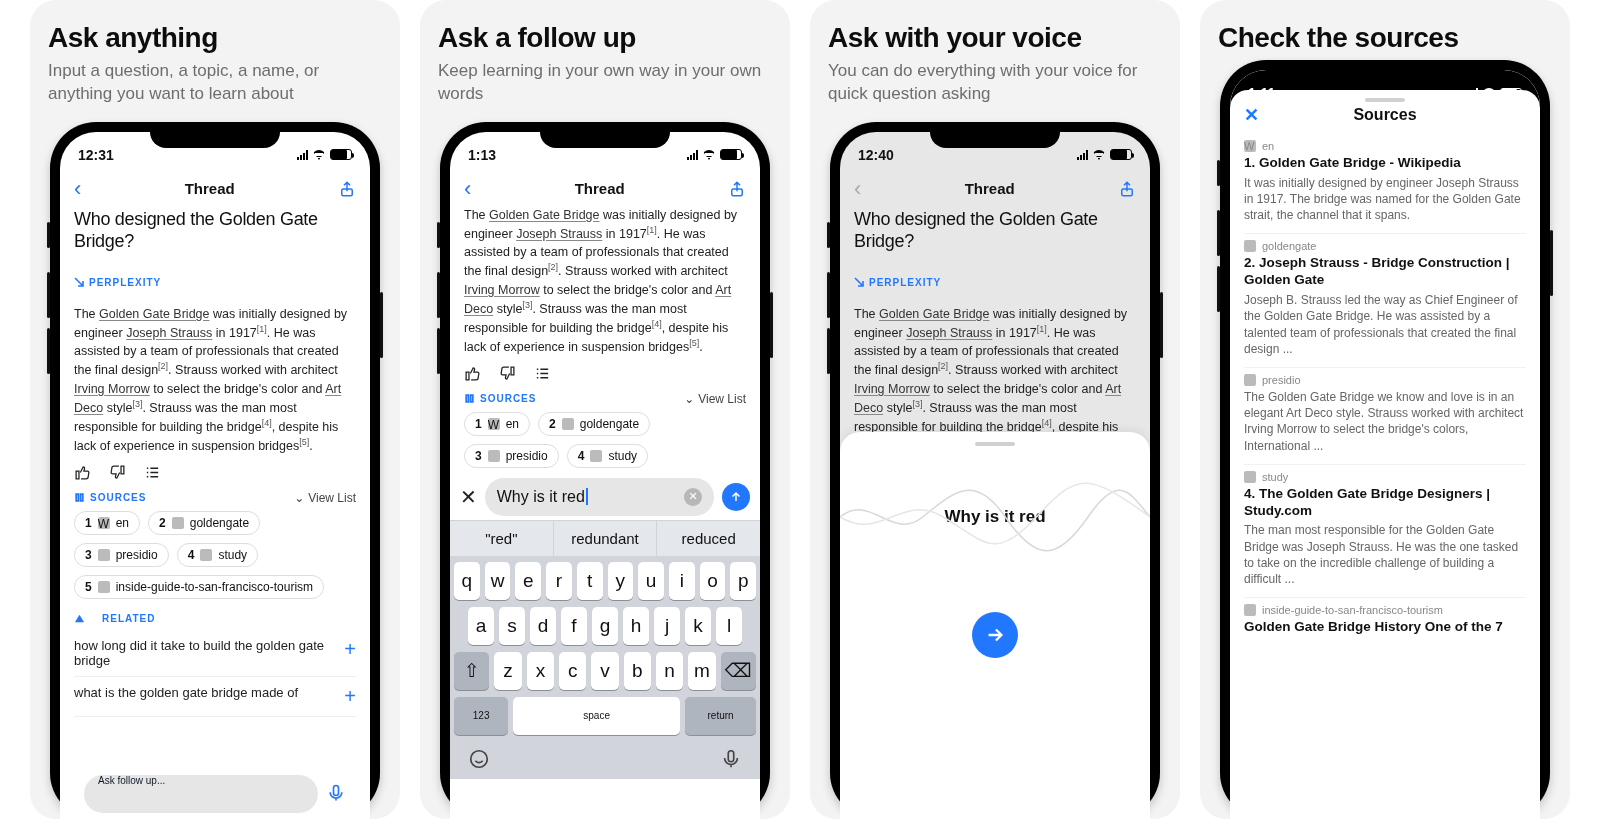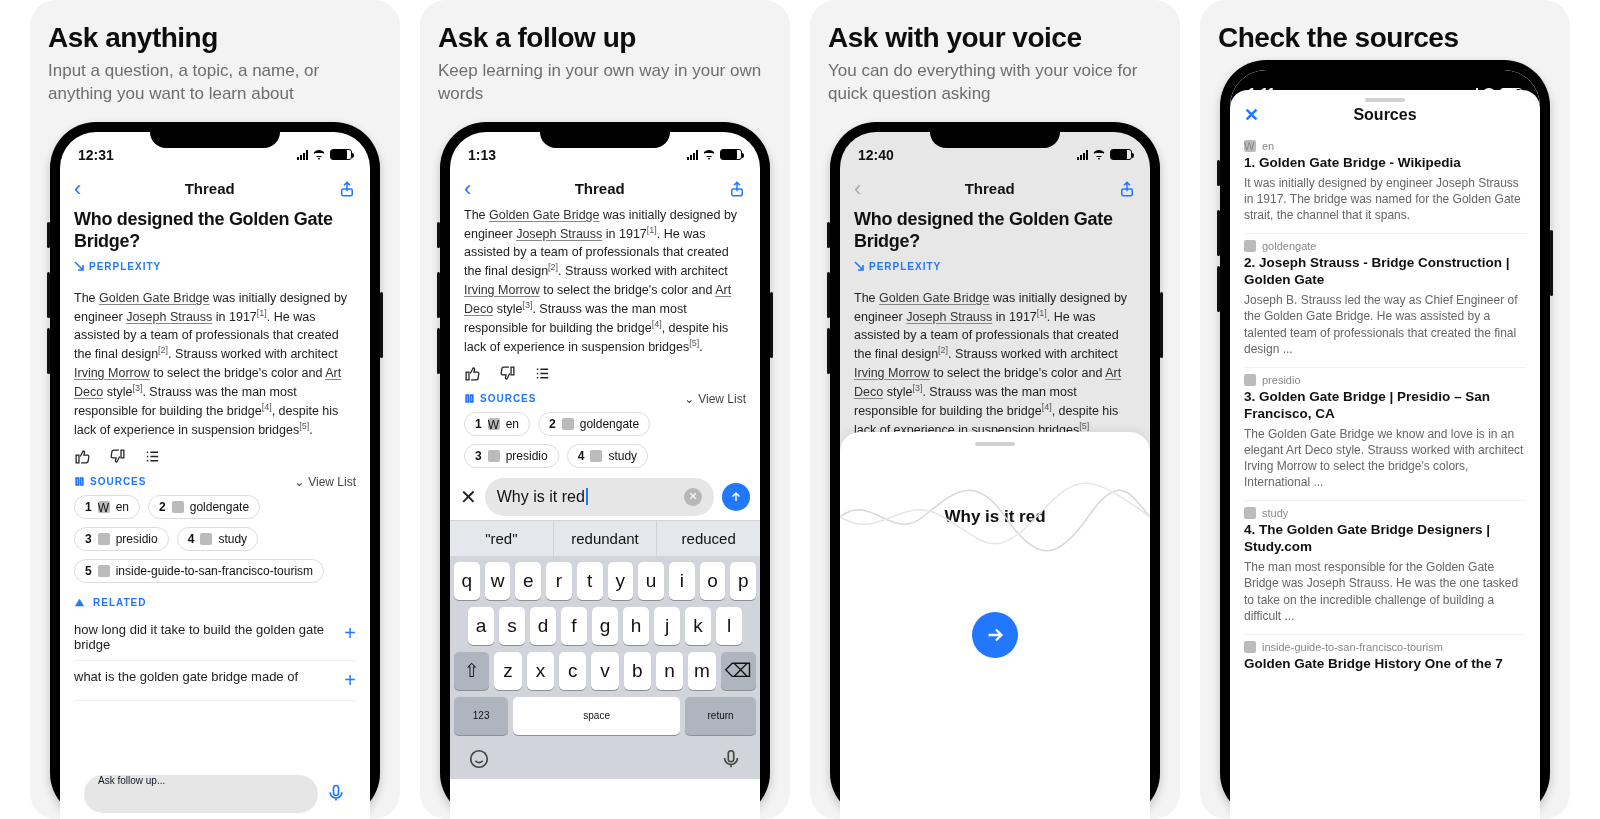--- a/index.html
+++ b/index.html
@@ -42,21 +42,21 @@
   .wifi{background:radial-gradient(circle at 50% 100%,#000 2px,transparent 2px),repeating-radial-gradient(circle at 50% 100%,transparent 0 3px,#000 3px 4.5px);clip-path:polygon(0 0,100% 0,50% 100%)}
   .batt{width:22px;height:11px;border:1px solid #000;border-radius:3px;position:relative}
   .batt:after{content:"";position:absolute;right:-3px;top:3px;width:2px;height:5px;background:#000;border-radius:0 2px 2px 0}
   .batt i{display:block;height:100%;width:80%;background:#000;border-radius:1px}
   .navbar{height:34px;display:flex;align-items:center;justify-content:space-between;padding:0 14px;font-weight:600}
   .navbar .title{flex:1;text-align:center;font-size:15px}
   .chev{color:var(--blue);font-size:22px;font-weight:400;line-height:1}
   .share{color:var(--blue);display:inline-flex}
   .share svg{width:18px;height:18px}
   .content{padding:0 14px 10px 14px}
-  .q{font-size:18px;font-weight:700;line-height:1.25;margin:2px 0 8px;letter-spacing:-.3px}
+  .q{font-size:18px;font-weight:400;line-height:1.25;margin:2px 0 24px;letter-spacing:-.3px}
   .tag{color:var(--blue);font-weight:800;font-size:10px;letter-spacing:1px;display:flex;align-items:center;gap:5px;margin-bottom:17px}
   .tag svg{width:10px;height:10px}
   .answer{font-size:12.5px;line-height:1.45;color:#222}
   .answer .lk{color:#333;text-decoration:underline;text-decoration-color:#888;text-underline-offset:2px}
   .answer sup{font-size:9px;color:#555}
   .feedback{display:flex;gap:18px;margin:8px 0 4px;color:#333}
   .feedback span{display:inline-flex;cursor:pointer}
   .feedback svg{width:17px;height:17px;stroke:#222;fill:none;stroke-width:1.8}
   .sec-head{display:flex;align-items:center;justify-content:space-between;margin:10px 0 6px;color:var(--blue);font-weight:800;font-size:10px;letter-spacing:1px}
   .sec-head .right{color:#444;font-weight:500;letter-spacing:0;font-size:12px;display:inline-flex;align-items:center;gap:4px}
@@ -209,21 +209,21 @@
                 <span class="ico"></span>
                 <span>study</span>
               </span>
           <span class="chip">
                 <span class="n">5</span>
                 <span class="ico"></span>
                 <span>inside-guide-to-san-francisco-tourism</span>
               </span>
         </div>
         <div class="sec-head" style="margin-top:14px">
-          <span style="display:flex;align-items:center;gap:8px">
+          <span style="display:flex;align-items:center;gap:17px">
                 <svg width="11" height="11" viewBox="0 0 12 12" fill="currentColor">
                   <path d="M1 10 L6 2 L11 10 Z"></path>
                 </svg>
                 <span>RELATED</span>
               </span>
         </div>
         <div class="related-item">
               <span>how long did it take to build the golden gate bridge</span>
               <span class="plus">+</span>
             </div>
@@ -533,21 +533,20 @@
                 <span>goldengate</span>
               </div>
           <div class="ttl">2. Joseph Strauss - Bridge Construction | Golden Gate</div>
           <div class="desc">Joseph B. Strauss led the way as Chief Engineer of the Golden Gate Bridge. He was assisted by a talented team of professionals that created the final design ...</div>
         </div>
         <div class="src">
           <div class="meta">
                 <span class="ico"></span>
                 <span>presidio</span>
               </div>
-          <div class="ttl">3. Golden Gate Bridge | Presidio – San Francisco, CA</div>
           <div class="desc">The Golden Gate Bridge we know and love is in an elegant Art Deco style. Strauss worked with architect Irving Morrow to select the bridge's colors, International ...</div>
         </div>
         <div class="src">
           <div class="meta">
                 <span class="ico"></span>
                 <span>study</span>
               </div>
           <div class="ttl">4. The Golden Gate Bridge Designers | Study.com</div>
           <div class="desc">The man most responsible for the Golden Gate Bridge was Joseph Strauss. He was the one tasked to take on the incredible challenge of building a difficult ...</div>
         </div>

